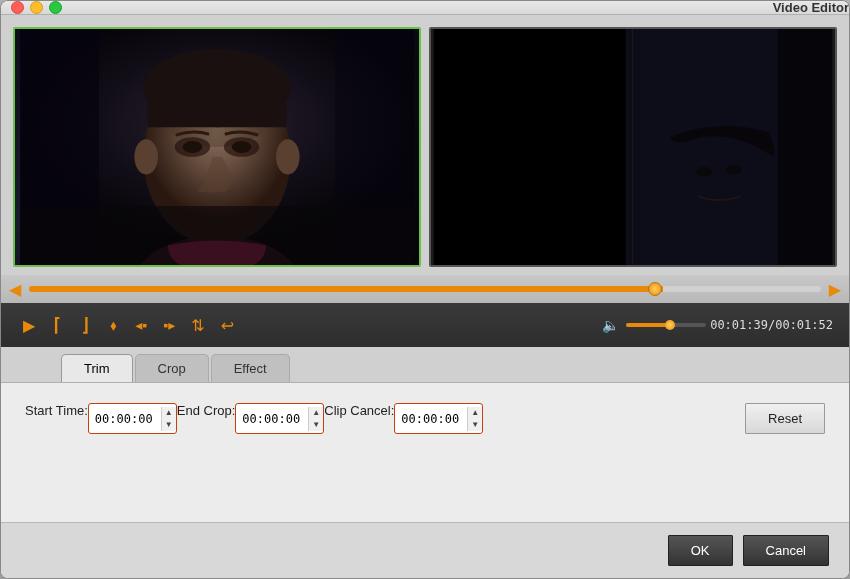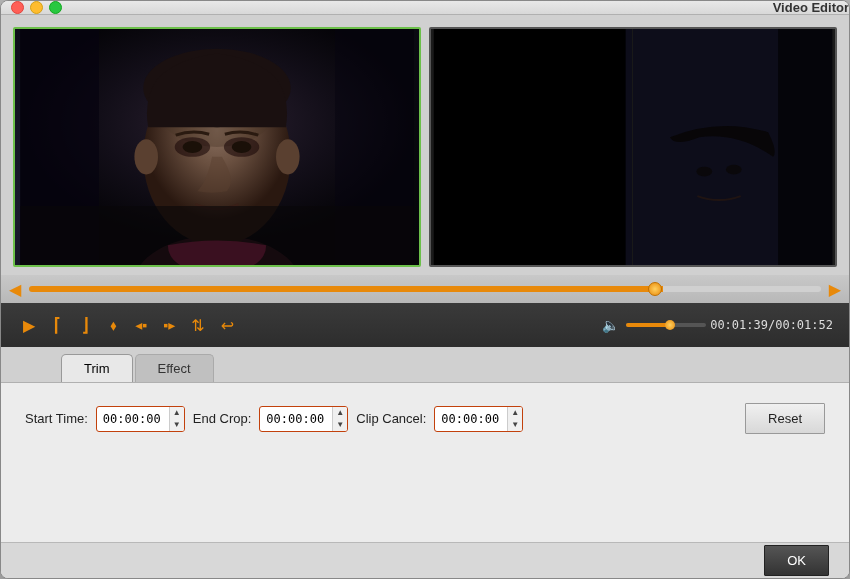--- a/index.html
+++ b/index.html
@@ -214,22 +214,21 @@
     .content-area {
       flex: 1;
       background: #ececec;
       padding: 20px 24px;
       display: flex;
       flex-direction: column;
       gap: 16px;
     }
     .trim-row {
       display: flex;
-      align-items: center;
-      gap: 8px;
+      gap: 0;
       font-size: 13px;
       color: #222;
     }
     .time-input-group {
       display: flex;
       align-items: center;
       border: 1px solid #c2410c;
       border-radius: 3px;
       background: #fff;
       overflow: hidden;
@@ -256,21 +255,21 @@
       cursor: pointer;
       font-size: 8px;
       line-height: 1;
       padding: 2px 3px;
       color: #444;
       display: flex;
       align-items: center;
       justify-content: center;
     }
     .bottom-bar {
-      height: 36px;
+      height: 56px;
       background: #d8d8d8;
       border-top: 1px solid #b8b8b8;
       display: flex;
       align-items: center;
       justify-content: flex-end;
       padding: 0 20px;
       gap: 10px;
       flex-shrink: 0;
     }
     .action-btn {
@@ -437,20 +436,21 @@
       <div class="volume-track">
         <div class="volume-fill"></div>
         <div class="volume-thumb"></div>
       </div>
     </div>
     <span class="time-display">00:01:39/00:01:52</span>
   </div>
 
   <div class="tabs-bar">
     <div class="tab active">Trim</div>
+    <div class="tab">Crop</div>
     <div class="tab">Effect</div>
   </div>
 
   <div class="content-area">
     <div class="trim-row">
       <span class="label-text">Start Time:</span>
       <div class="time-input-group">
         <input class="time-input" type="text" value="00:00:00" style="">
         <div class="time-spinner">
           <button class="spin-btn">▲</button>
@@ -476,14 +476,15 @@
         </div>
       </div>
 
       <div style="flex:1"></div>
       <button class="action-btn reset-btn">Reset</button>
     </div>
   </div>
 
   <div class="bottom-bar">
     <button class="action-btn ok-btn">OK</button>
+    <button class="action-btn cancel-btn">Cancel</button>
   </div>
 </div>
 
 </body></html>

